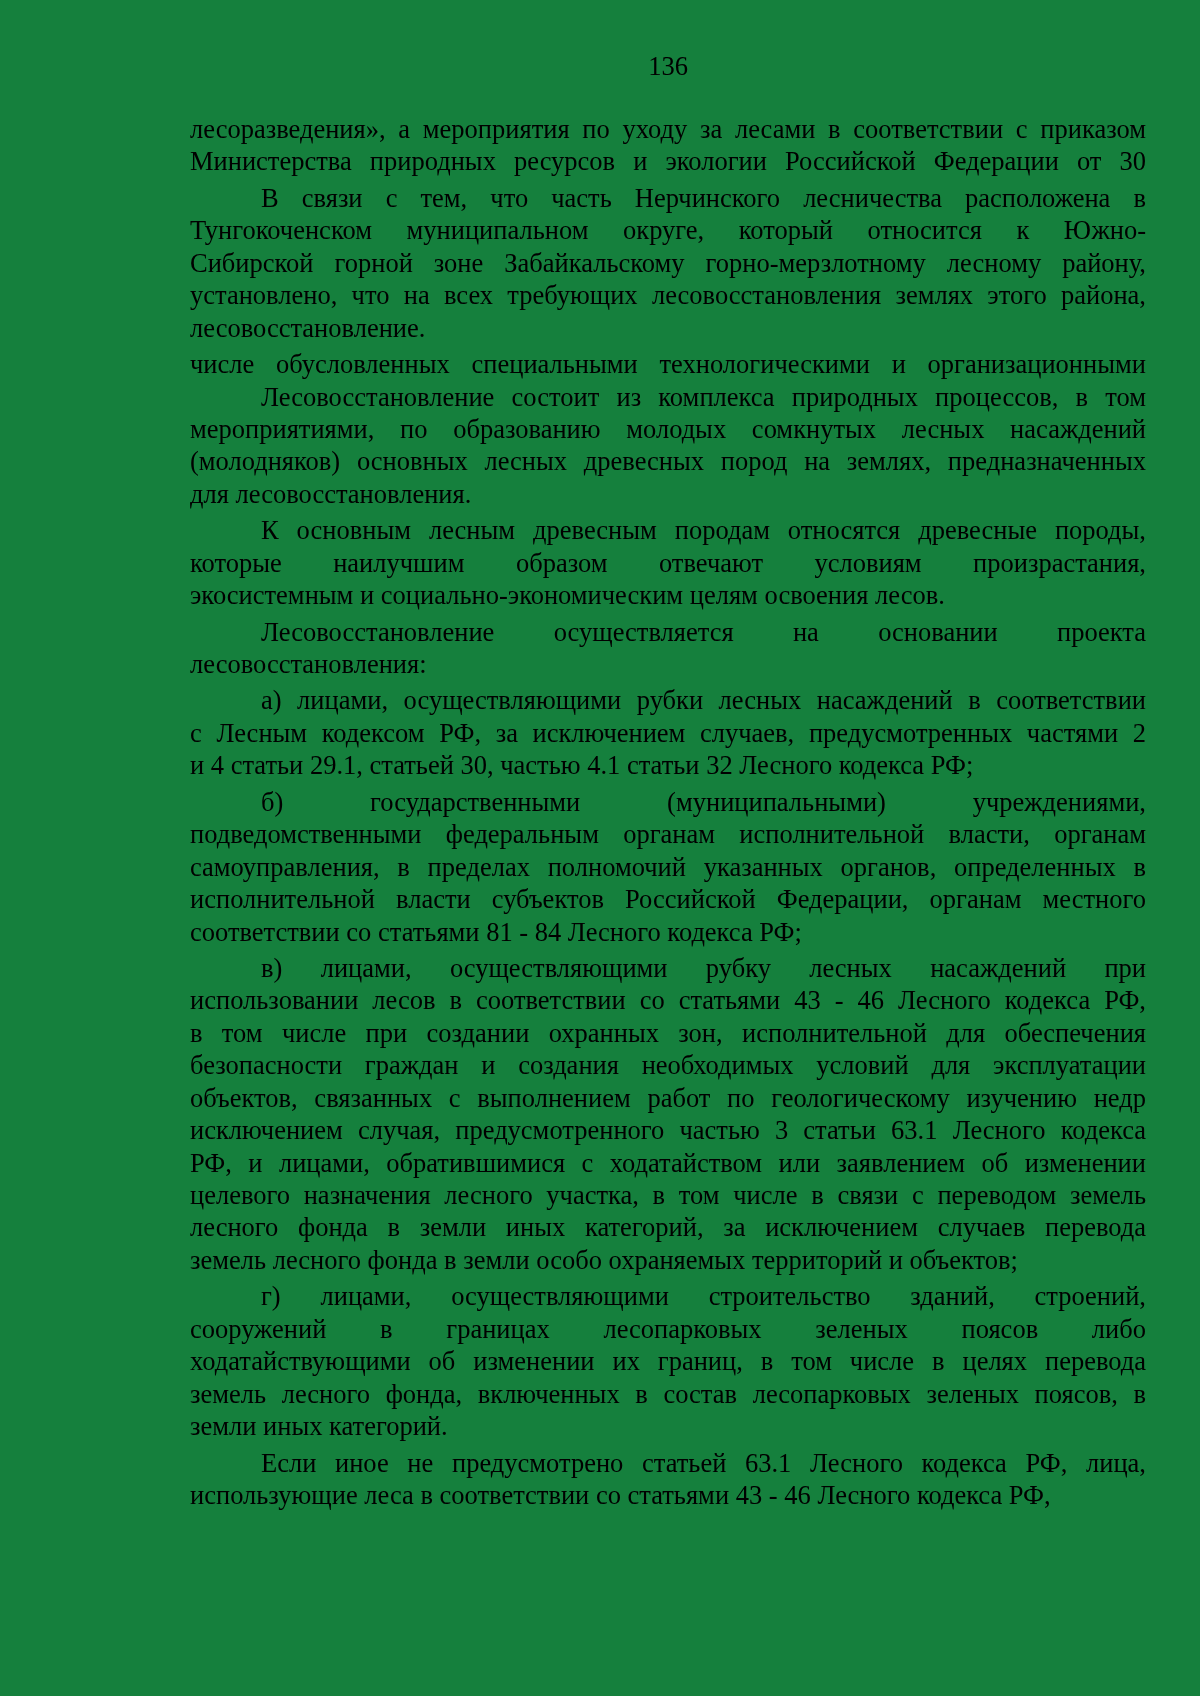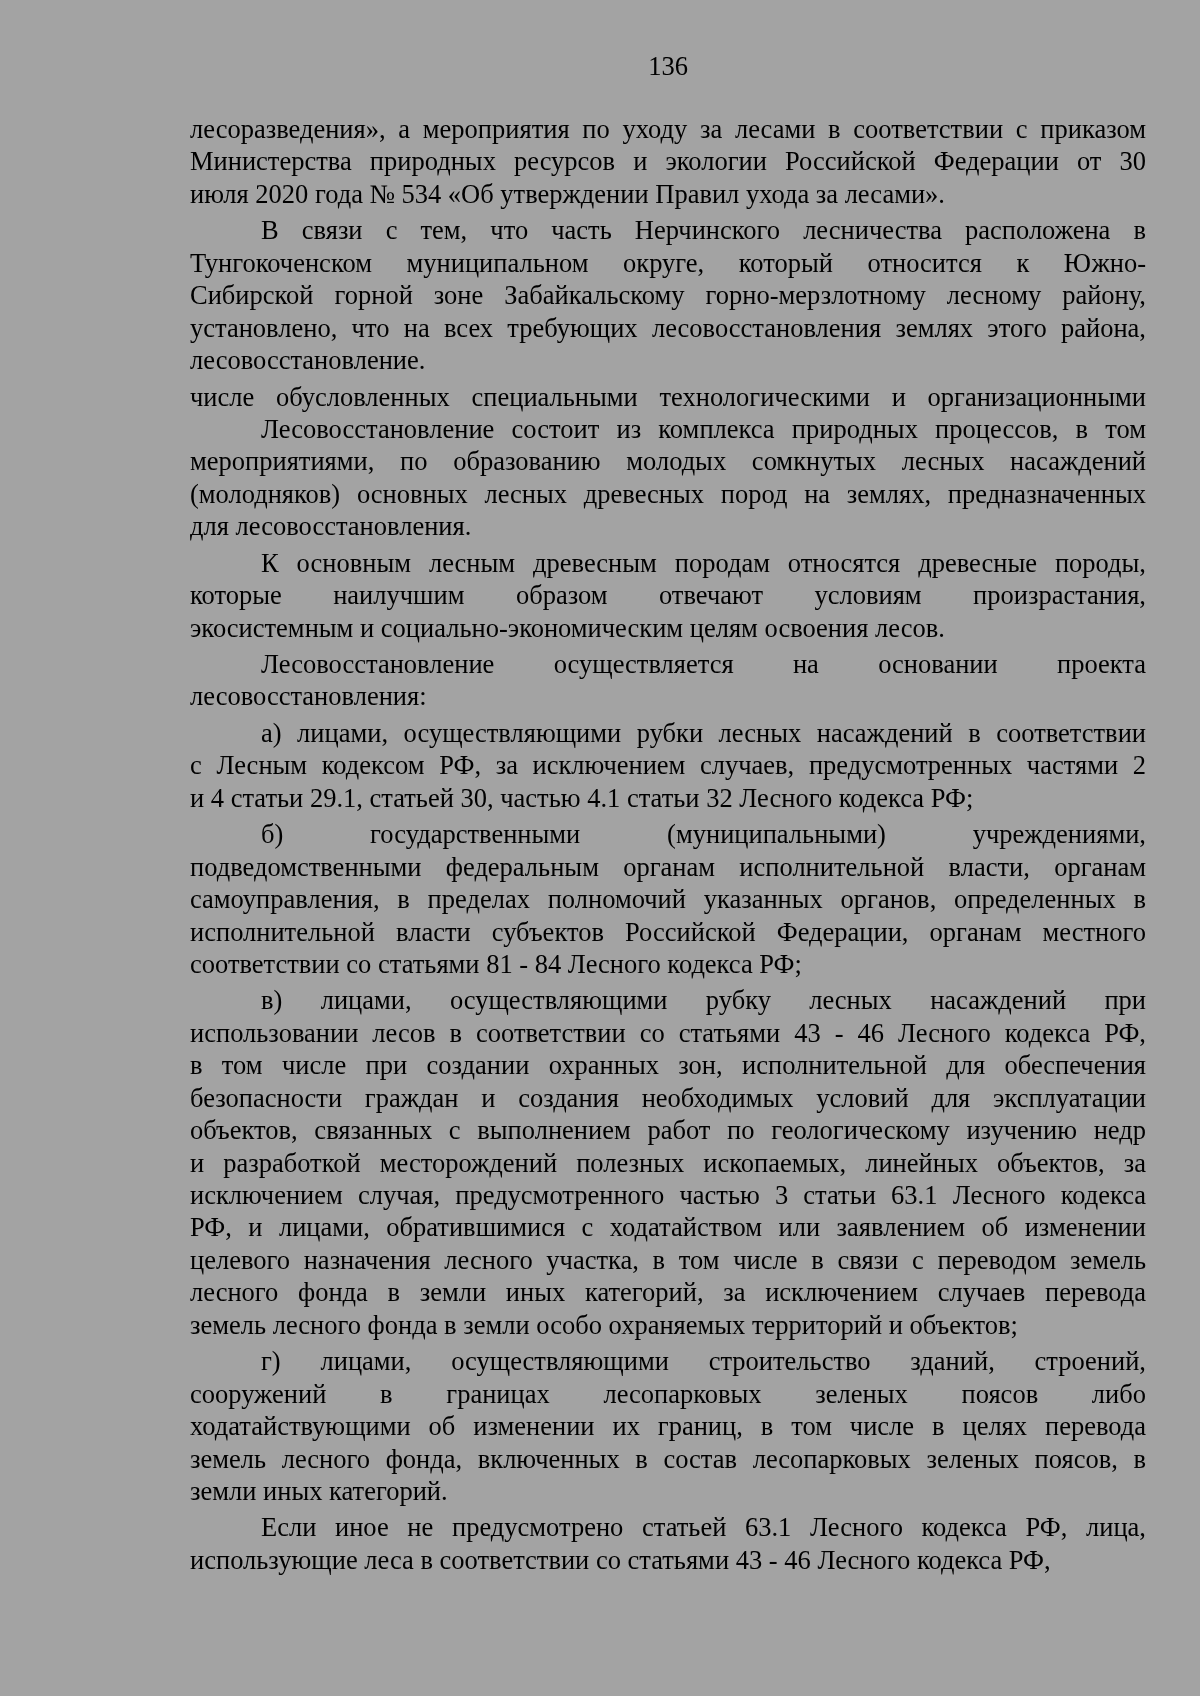--- a/index.html
+++ b/index.html
@@ -12,21 +12,21 @@
     height: 1696px;
     position: relative;
     overflow: hidden;
     font-family: "Liberation Serif", "DejaVu Serif", serif;
     color: #000000;
     -webkit-font-smoothing: antialiased;
   }
   .page {
     position: absolute;
     inset: 0;
-    background: #a3a3a3;
+    background: #15803d;
   }
   .page-header {
     position: absolute;
     top: 50px;
     left: 186px;
     width: 964px;
     text-align: center;
     font-size: 26.5px;
     line-height: 32px;
   }
@@ -61,21 +61,20 @@
 <body>
 
 <div class="page">
   <header class="page-header">
     <span class="page-number">136</span>
   </header>
   <main class="text-block">
       <div class="paragraph">
         <div class="line">лесоразведения», а мероприятия по уходу за лесами в соответствии с приказом</div>
         <div class="line">Министерства природных ресурсов и экологии Российской Федерации от 30</div>
-        <div class="line last">июля 2020 года № 534 «Об утверждении Правил ухода за лесами».</div>
       </div>
       <div class="paragraph">
         <div class="line indent">В связи с тем, что часть Нерчинского лесничества расположена в</div>
         <div class="line">Тунгокоченском муниципальном округе, который относится к Южно-</div>
         <div class="line">Сибирской горной зоне Забайкальскому горно-мерзлотному лесному району,</div>
         <div class="line">установлено, что на всех требующих лесовосстановления землях этого района,</div>
         <div class="line last">лесовосстановление.</div>
       </div>
       <div class="paragraph">
         <div class="line">числе обусловленных специальными технологическими и организационными</div>
@@ -104,21 +103,20 @@
         <div class="line">самоуправления, в пределах полномочий указанных органов, определенных в</div>
         <div class="line">исполнительной власти субъектов Российской Федерации, органам местного</div>
         <div class="line last">соответствии со статьями 81 - 84 Лесного кодекса РФ;</div>
       </div>
       <div class="paragraph">
         <div class="line indent">в) лицами, осуществляющими рубку лесных насаждений при</div>
         <div class="line">использовании лесов в соответствии со статьями 43 - 46 Лесного кодекса РФ,</div>
         <div class="line">в том числе при создании охранных зон, исполнительной для обеспечения</div>
         <div class="line">безопасности граждан и создания необходимых условий для эксплуатации</div>
         <div class="line">объектов, связанных с выполнением работ по геологическому изучению недр</div>
-        <div class="line">и разработкой месторождений полезных ископаемых, линейных объектов, за</div>
         <div class="line">исключением случая, предусмотренного частью 3 статьи 63.1 Лесного кодекса</div>
         <div class="line">РФ, и лицами, обратившимися с ходатайством или заявлением об изменении</div>
         <div class="line">целевого назначения лесного участка, в том числе в связи с переводом земель</div>
         <div class="line">лесного фонда в земли иных категорий, за исключением случаев перевода</div>
         <div class="line last">земель лесного фонда в земли особо охраняемых территорий и объектов;</div>
       </div>
       <div class="paragraph">
         <div class="line indent">г) лицами, осуществляющими строительство зданий, строений,</div>
         <div class="line">сооружений в границах лесопарковых зеленых поясов либо</div>
         <div class="line">ходатайствующими об изменении их границ, в том числе в целях перевода</div>

